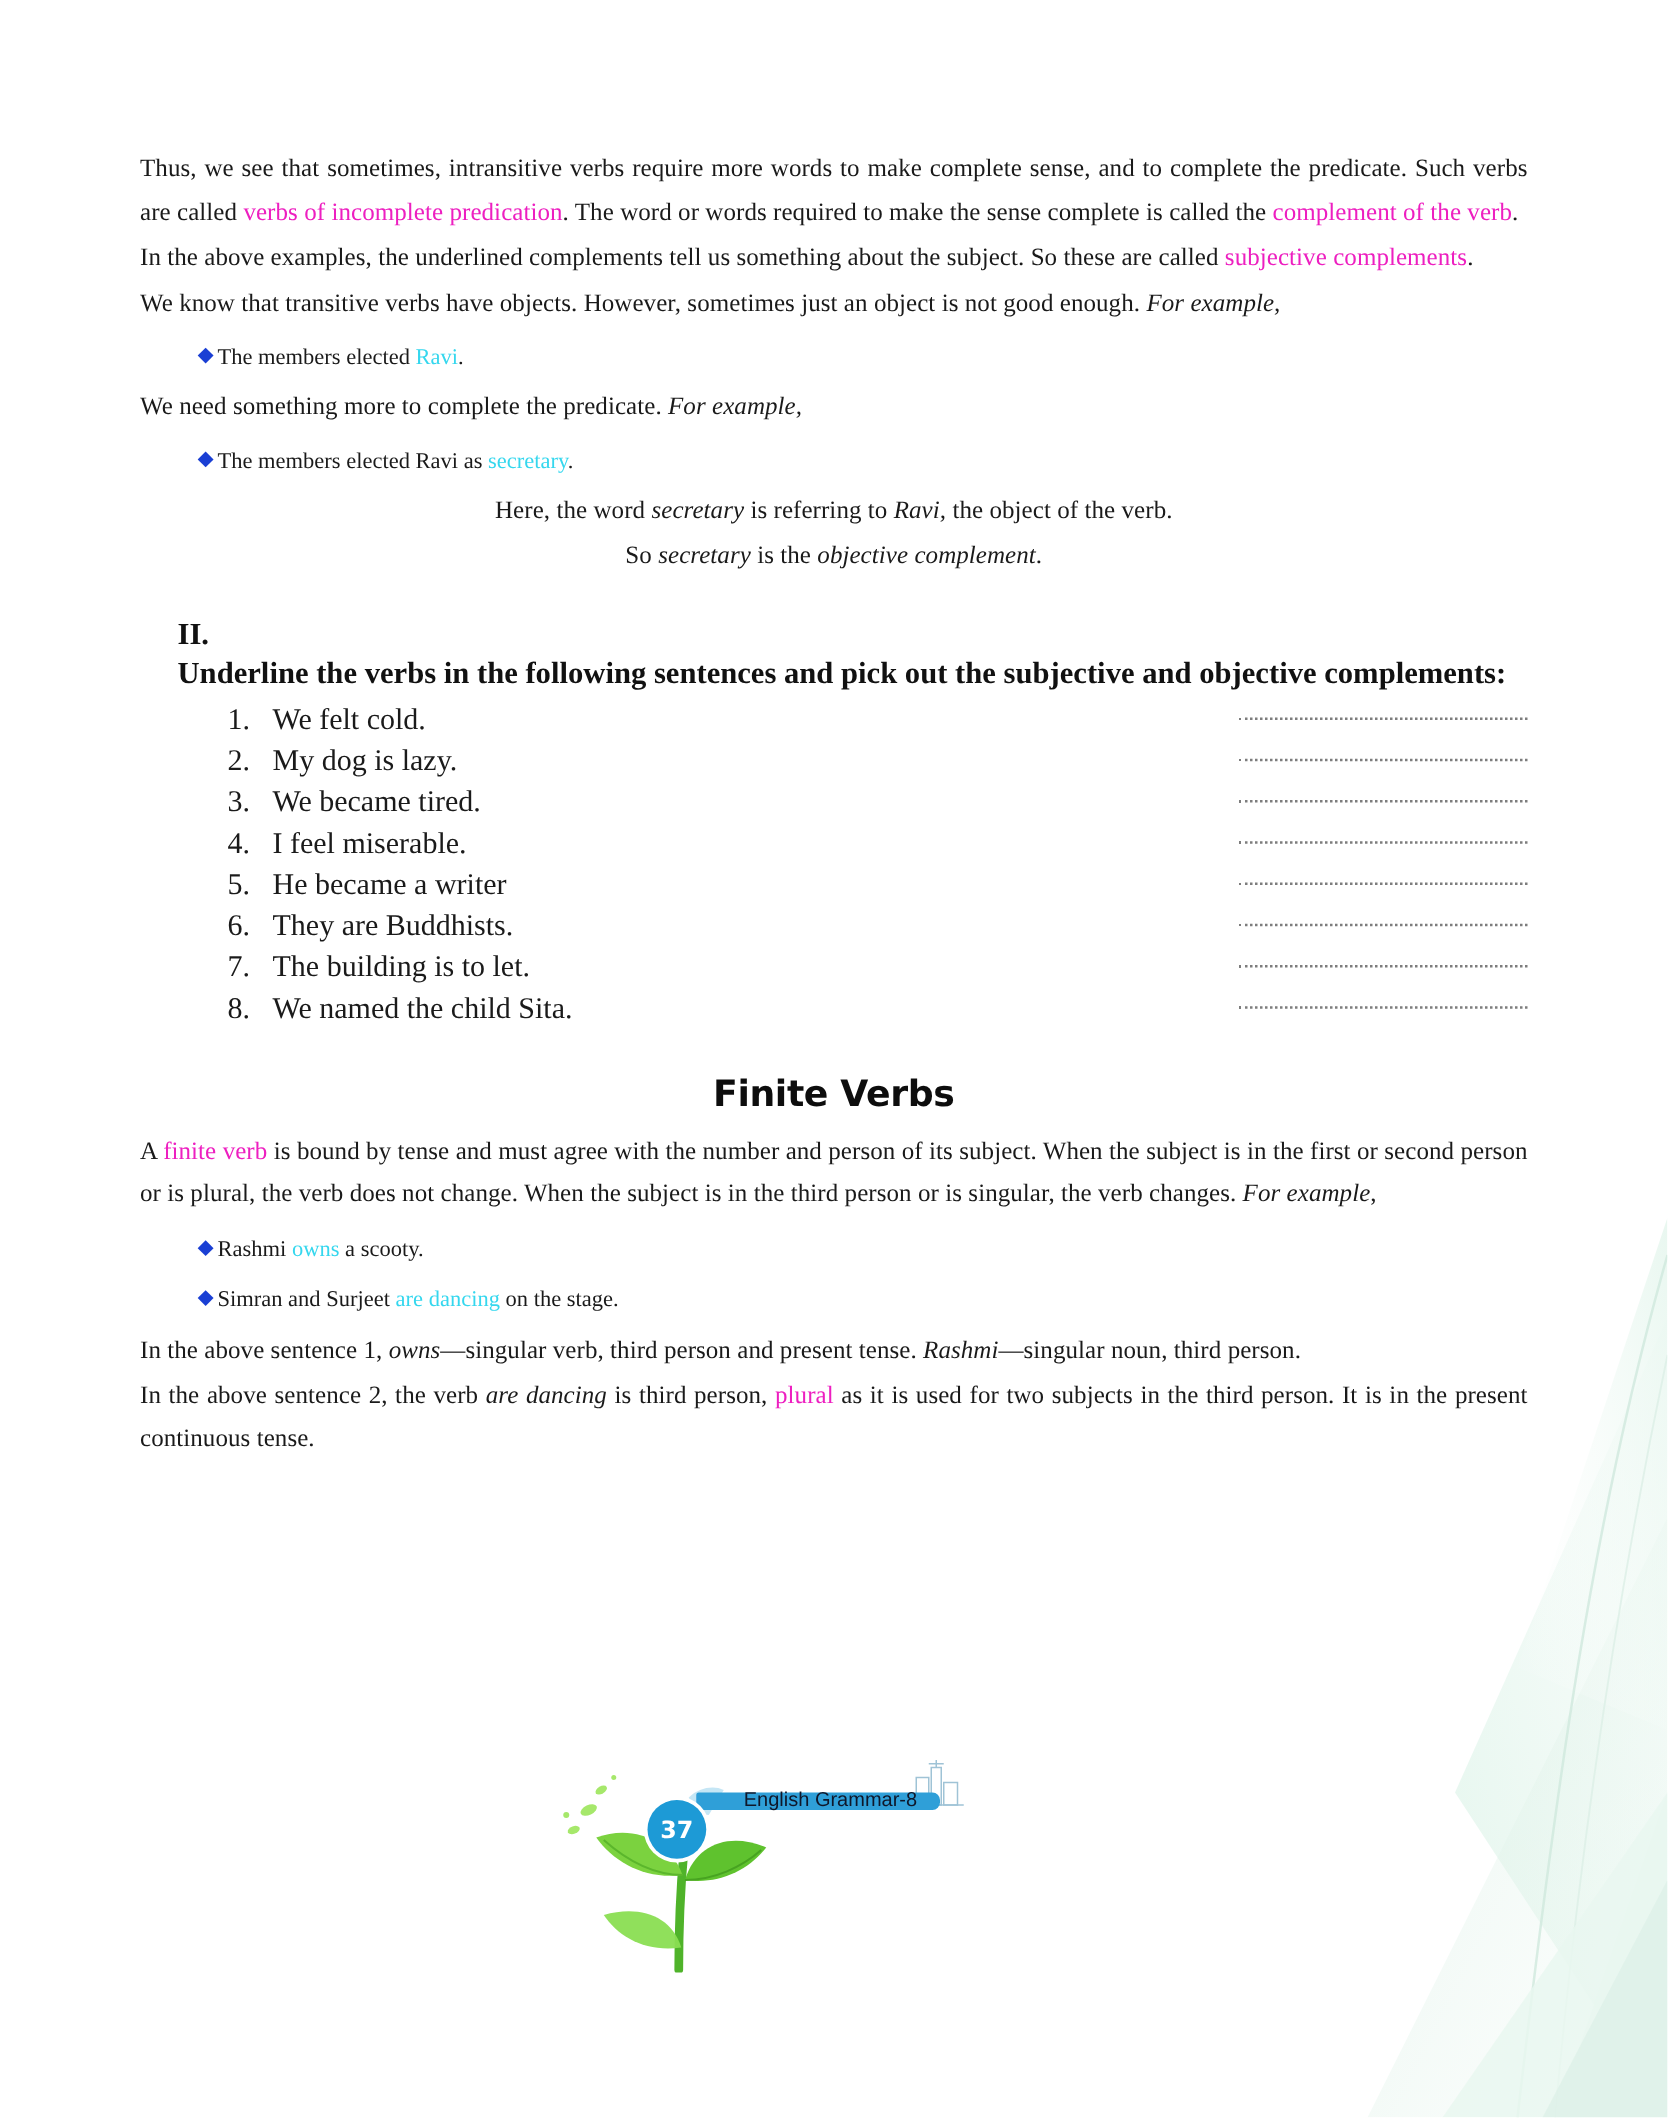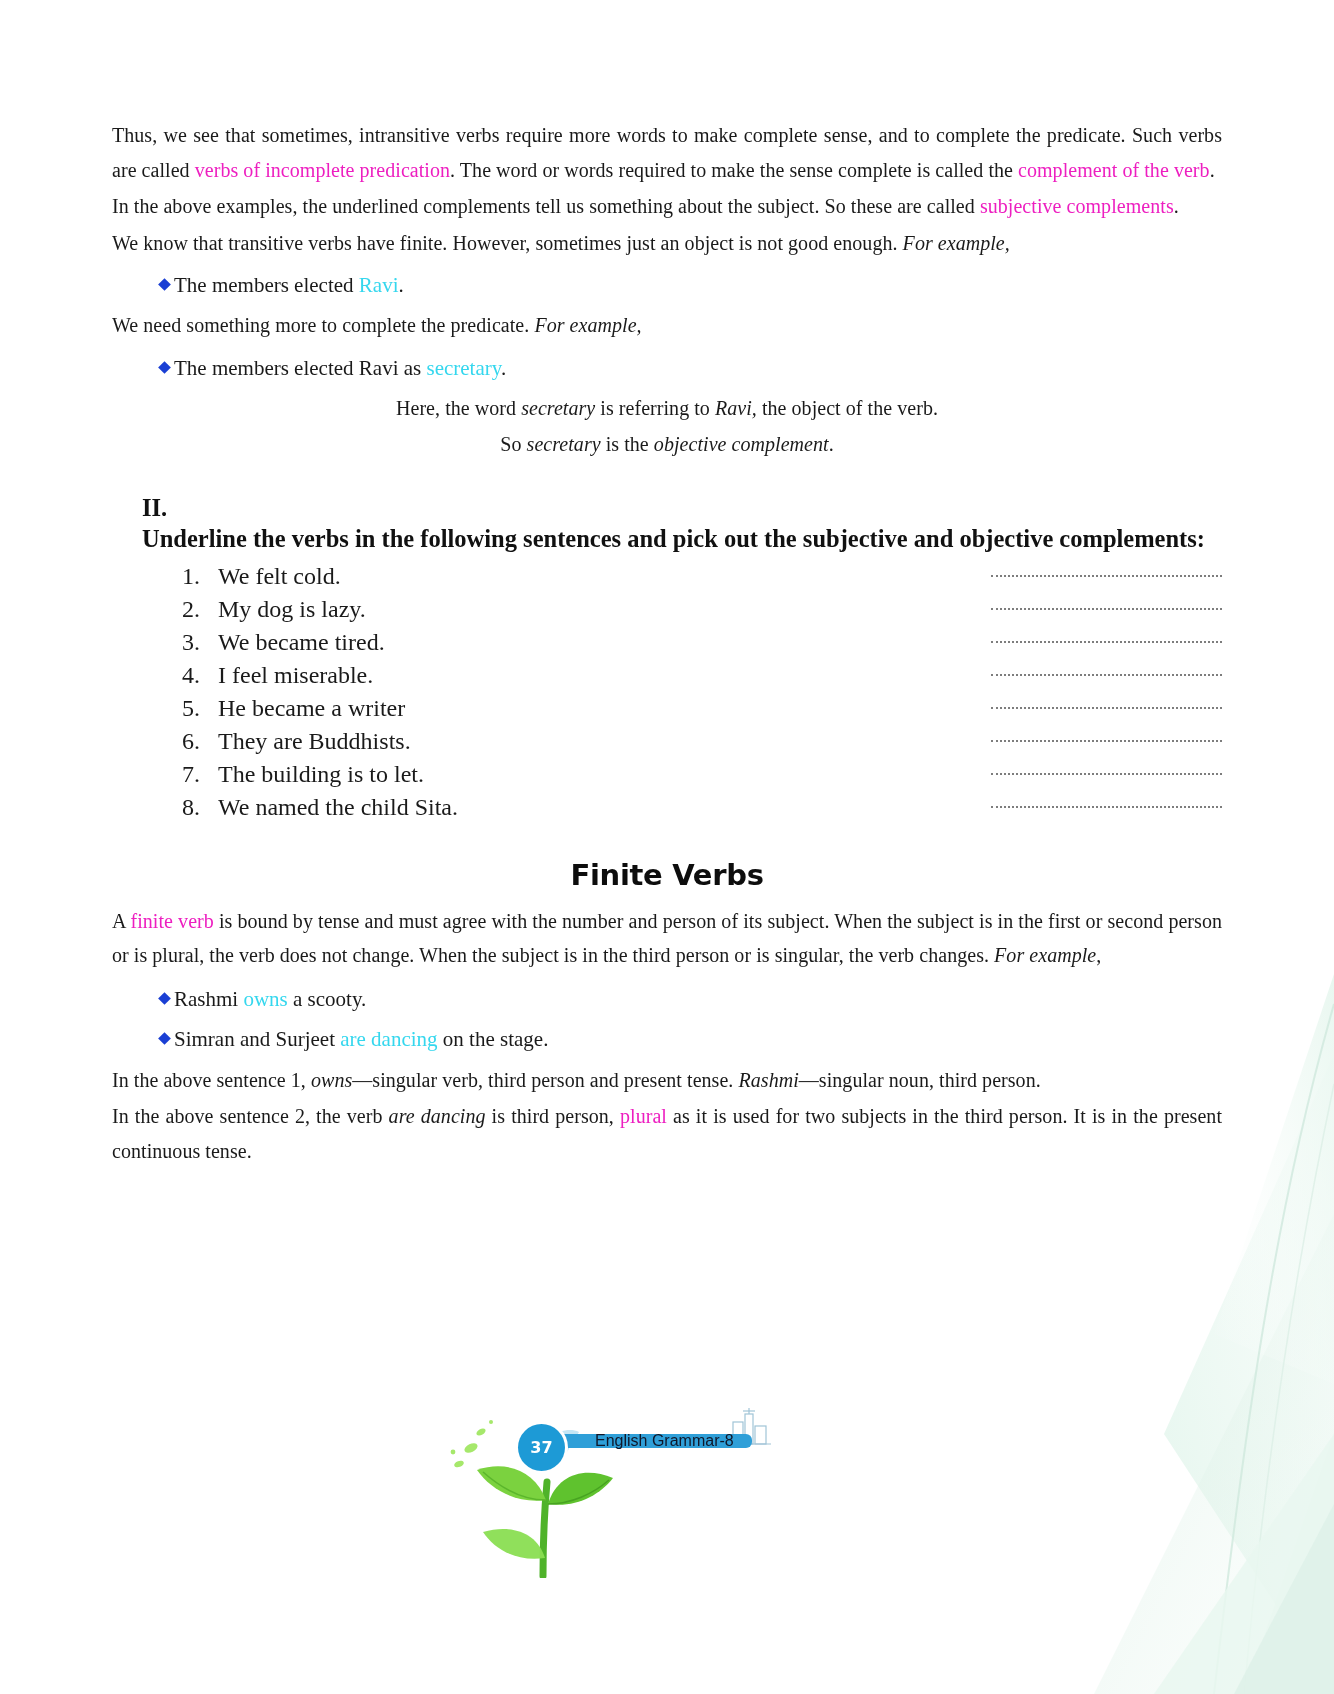--- a/index.html
+++ b/index.html
@@ -34,21 +34,21 @@
     letter-spacing: 0.05px;
   }
   .para.nojust { text-align: center; }
   .pink { color: #ed1fc0; }
   .cyan { color: #35d7ee; }
   em, .it { font-style: italic; }
 
   
   .bullets { margin: 6px 0 4px 0; padding: 0; list-style: none; }
   .bullets li {
-    font-size: 21px;
+    font-size: 18px;
     line-height: 38px;
     color: #1a1a1a;
     padding-left: 52px;
     position: relative;
   }
   .bullets li .dia {
     position: absolute;
     left: 48px;
     top: 50%;
     width: 9px; height: 9px;
@@ -115,28 +115,28 @@
   }
   .footer-inner {
     position: absolute;
     left: 447px;
     bottom: 0;
     width: 420px;
     height: 170px;
   }
   .page-badge {
     position: absolute;
-    left: 71px; top: 16px;
+    left: 71px; top: 32px;
     width: 47px; height: 47px;
     border-radius: 50%;
     background: #1d9ad6;
     color: #ffffff;
     font-family: "DejaVu Sans", sans-serif;
     font-weight: bold;
-    font-size: 16px;
+    font-size: 19px;
     display: flex; align-items: center; justify-content: center;
     box-shadow: 0 0 0 3px #ffffff;
     z-index: 4;
   }
   .book-banner {
     position: absolute;
     left: 110px; top: 26px;
     height: 14px;
     padding: 0 18px 0 38px;
     background: #2f9fd8;
@@ -179,21 +179,21 @@
     <polygon points="300,70 200,260 300,260" fill="#dcf0e7" opacity="0.7"></polygon>
   </svg>
 </div>
 
 <div class="page">
 
   <p class="para"><span>Thus, we see that sometimes, intransitive verbs require more words to make complete sense, and to complete the predicate. Such verbs are called </span><span class="pink">verbs of incomplete predication</span><span>. The word or words required to make the sense complete is called the </span><span class="pink">complement of the verb</span><span>.</span></p>
 
   <p class="para"><span>In the above examples, the underlined complements tell us something about the subject. So these are called </span><span class="pink">subjective complements</span><span>.</span></p>
 
-  <p class="para"><span>We know that transitive verbs have finite. However, sometimes just an object is not good enough. </span><em>For example,</em></p>
+  <p class="para"><span>We know that transitive verbs have objects. However, sometimes just an object is not good enough. </span><em>For example,</em></p>
 
   <ul class="bullets">
     <li><span class="dia"></span><span class="txt"><span>The members elected </span><span class="cyan">Ravi</span><span>.</span></span></li>
   </ul>
 
   <p class="para"><span>We need something more to complete the predicate. </span><em>For example,</em></p>
 
   <ul class="bullets">
     <li><span class="dia"></span><span class="txt"><span>The members elected Ravi as </span><span class="cyan">secretary</span><span>.</span></span></li>
   </ul>

